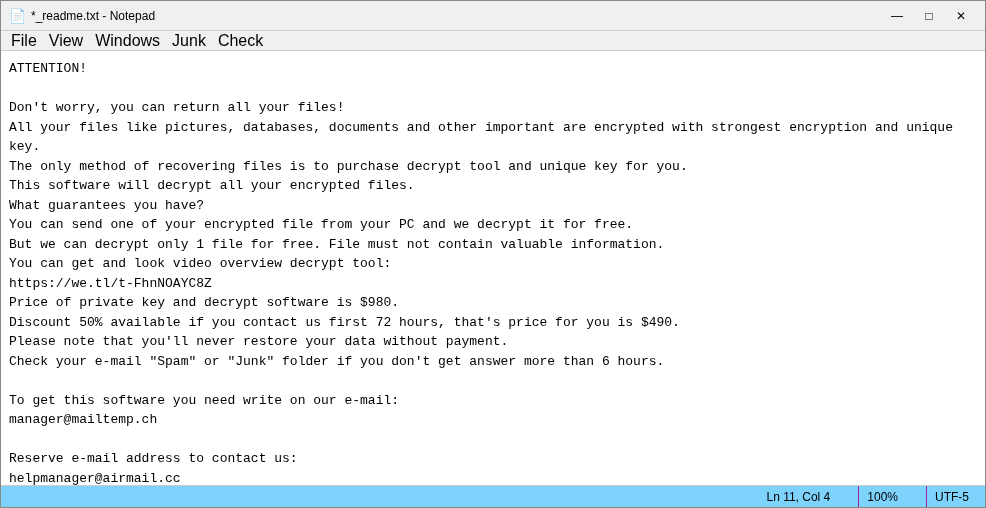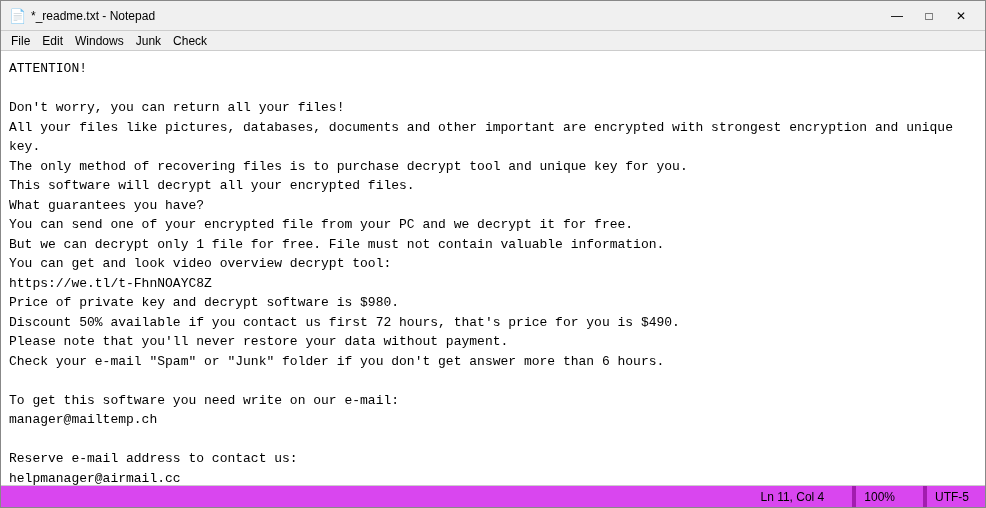--- a/index.html
+++ b/index.html
@@ -66,21 +66,21 @@
       color: #000;
     }
     .menu-bar {
       background: #f0f0f0;
       height: 20px;
       display: flex;
       align-items: center;
       padding: 0 4px;
       border-bottom: 1px solid #ccc;
       font-family: 'Segoe UI', Arial, sans-serif;
-      font-size: 12px;
+      font-size: 16px;
       user-select: none;
     }
     .menu-item {
       padding: 2px 6px;
       cursor: pointer;
       color: #000;
     }
     .editor-area {
       display: flex;
       flex: 1;
@@ -94,35 +94,35 @@
       background: #fff;
       color: #000;
       font-family: 'Courier New', Courier, monospace;
       font-size: 13px;
       line-height: 1.5;
       white-space: pre-wrap;
       outline: none;
       border: none;
     }
     .status-bar {
-      background: #d946ef;
+      background: #7dd3fc;
       height: 22px;
       border-top: 1px solid #ccc;
       display: flex;
       align-items: flex-start;
       justify-content: flex-end;
       padding: 0 8px;
       font-family: 'Segoe UI', Arial, sans-serif;
       font-size: 12px;
       gap: 20px;
       color: #000;
     }
     .status-section {
       padding: 0 8px;
-      border-left: 4px solid #a21caf;
+      border-left: 1px solid #a21caf;
       height: 100%;
       display: flex;
       align-items: center;
     }
     .status-section:first-child {
       border-left: none;
     }
   </style>
 </head>
 <body>
@@ -136,21 +136,21 @@
     </div>
     <div class="title-bar-controls">
       <button class="title-btn">—</button>
       <button class="title-btn">□</button>
       <button class="title-btn close">✕</button>
     </div>
   </div>
 
   <div class="menu-bar">
     <span class="menu-item">File</span>
-    <span class="menu-item">Edit</span>
+    <span class="menu-item">View</span>
     <span class="menu-item">Windows</span>
     <span class="menu-item">Junk</span>
     <span class="menu-item">Check</span>
   </div>
 
   <div class="editor-area">
     <div class="text-content" contenteditable="true" style="">ATTENTION!
 
 Don't worry, you can return all your files!
 All your files like pictures, databases, documents and other important are encrypted with strongest encryption and unique key.

